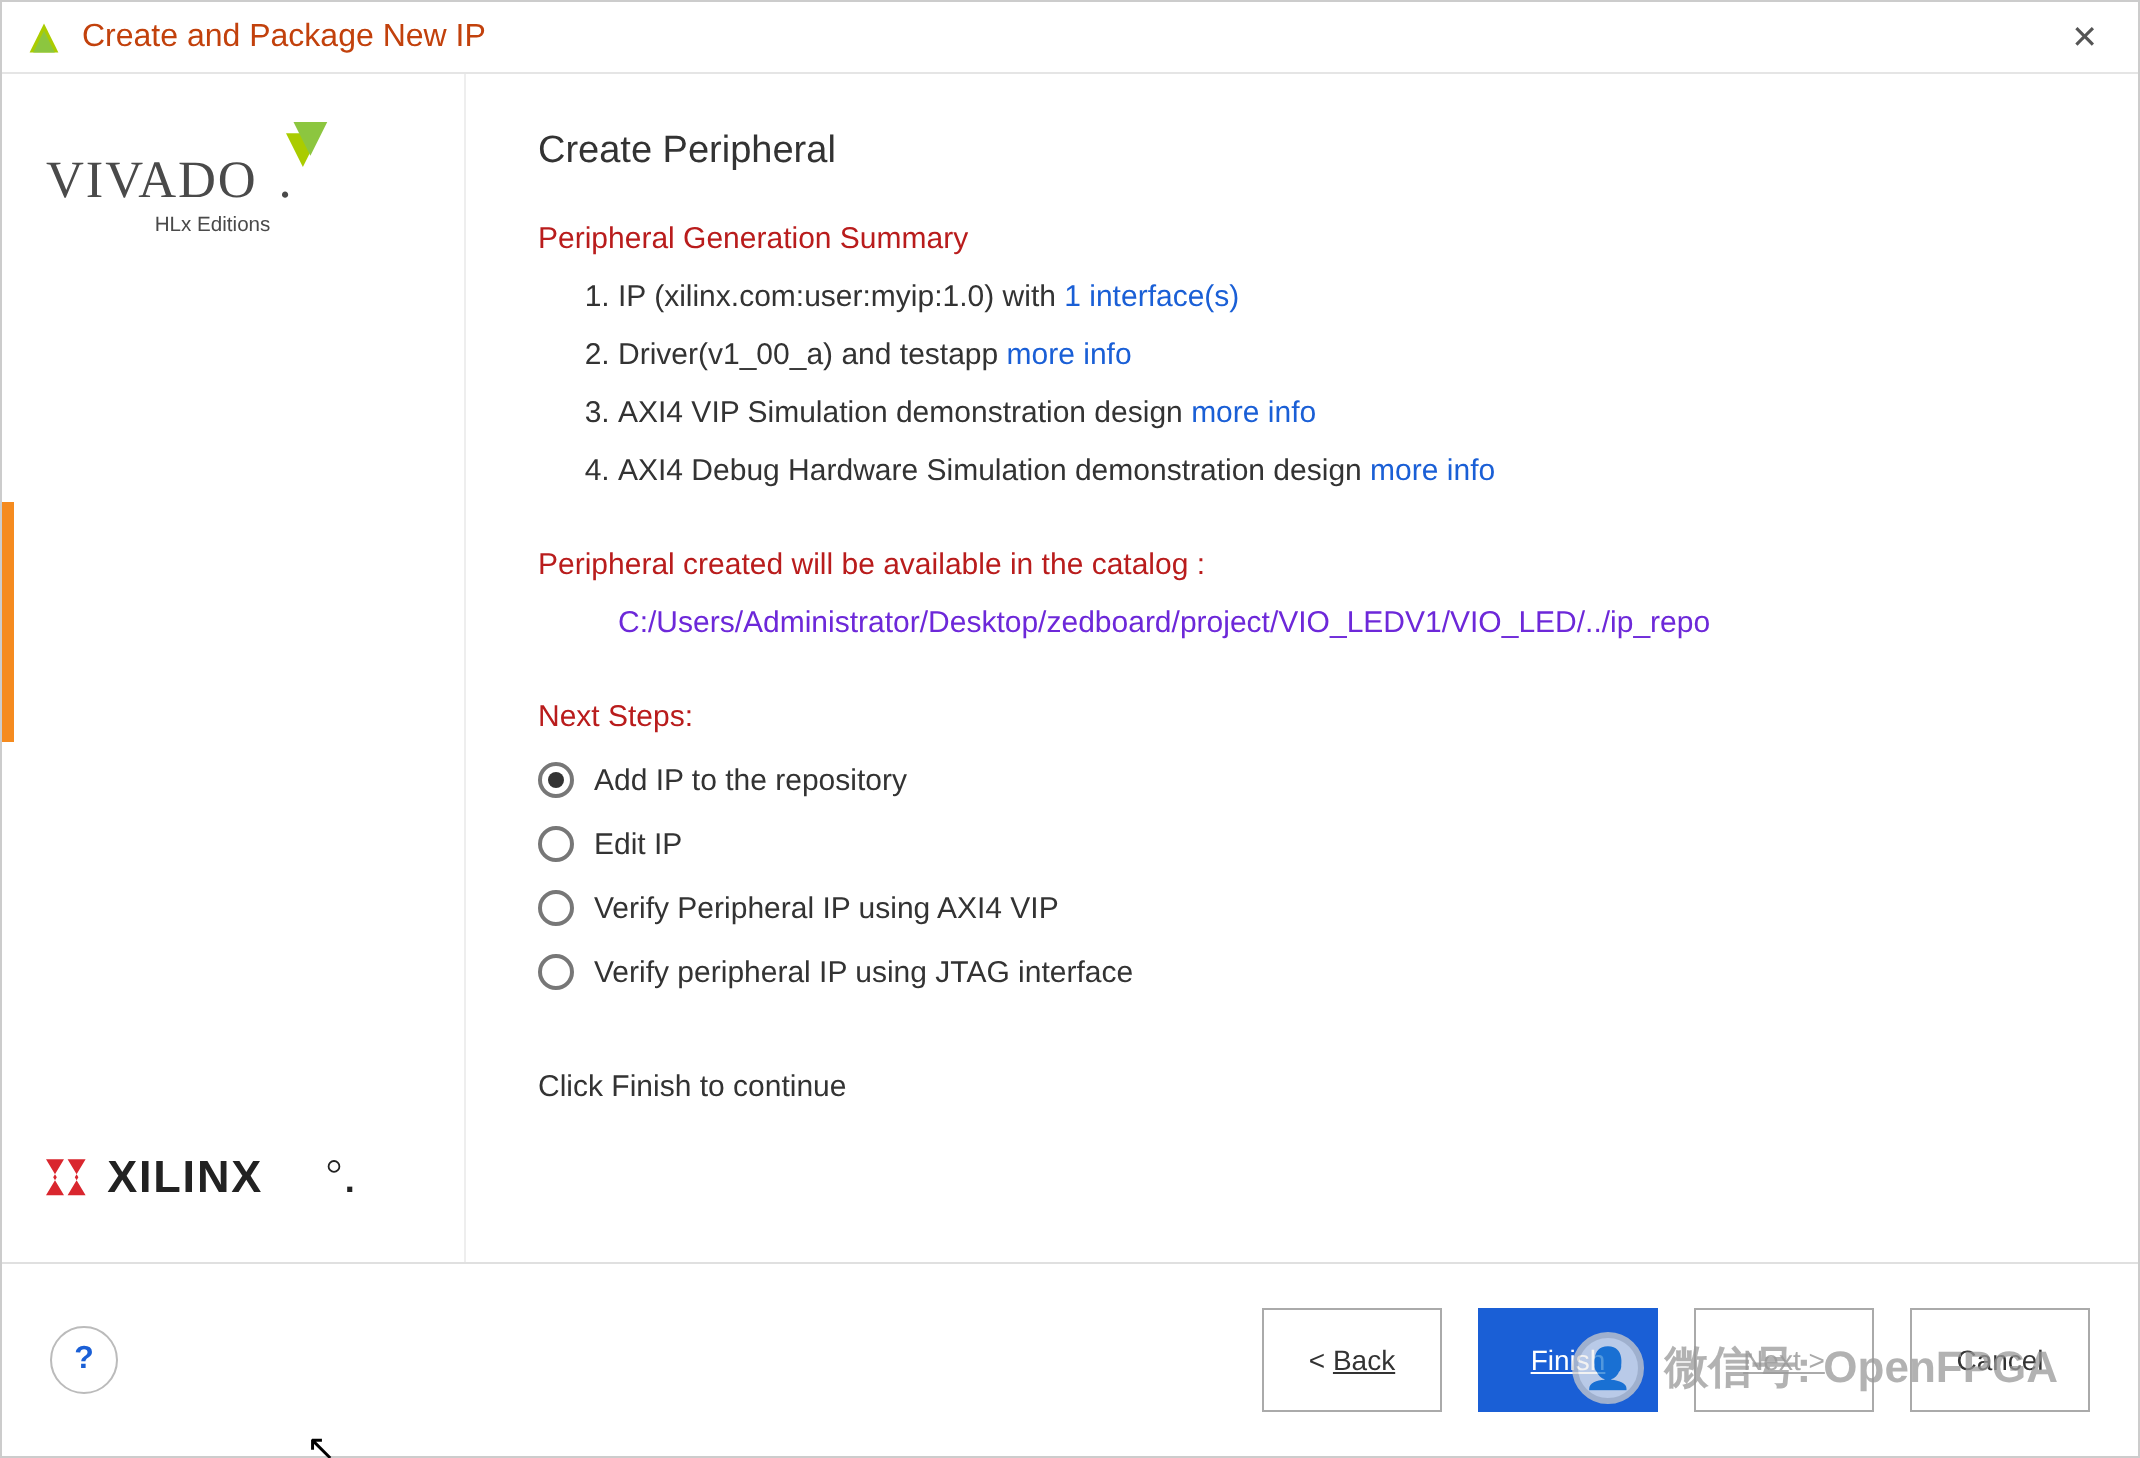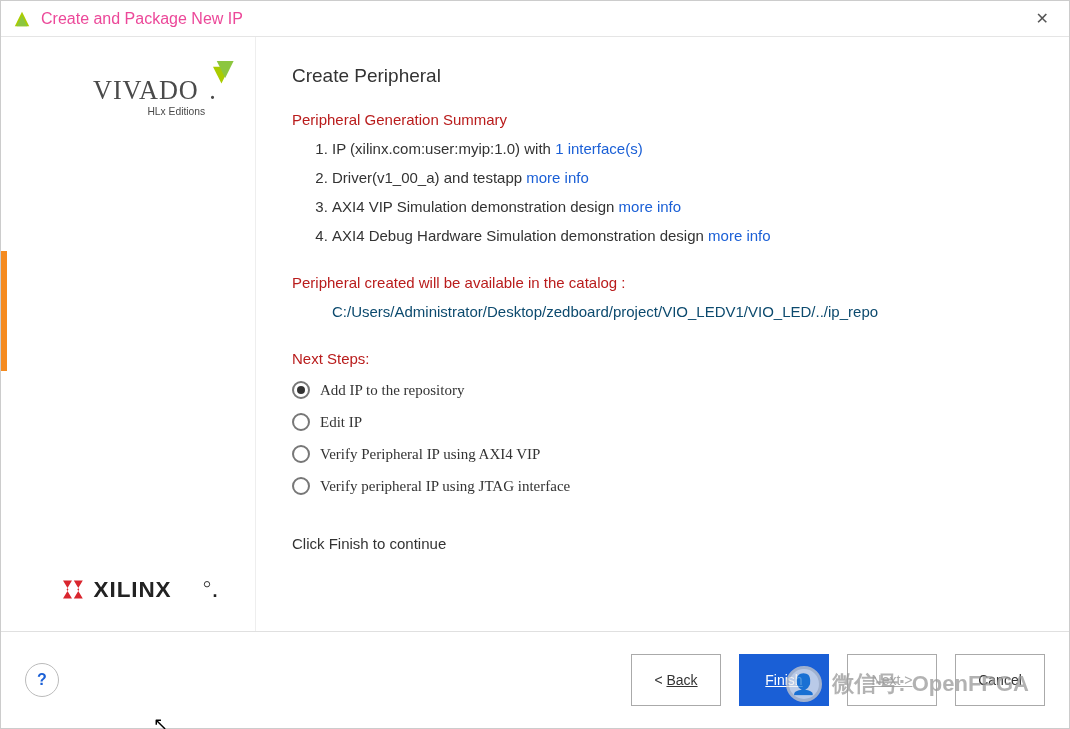--- a/index.html
+++ b/index.html
@@ -1,37 +1,37 @@
 <!DOCTYPE html>
 <html><head>
 <meta charset="utf-8">
 <style>
 * { box-sizing: border-box; margin: 0; padding: 0; }
 body { font-family: Arial, "Segoe UI", sans-serif; font-size: 15px; color: #333; background: #fff; }
 .window { width: 1070px; height: 729px; border: 1px solid #ccc; position: relative; background: #fff; }
 .titlebar { height: 36px; display: flex; align-items: center; border-bottom: 1px solid #e5e5e5; padding: 0 12px; }
 .titlebar-icon { width: 18px; height: 18px; margin-right: 10px; }
-.titlebar-text { flex: 1; color: #ec4899; font-size: 16px; }
+.titlebar-text { flex: 1; color: #c2410c; font-size: 16px; }
 .titlebar-close { color: #555; font-size: 16px; padding: 4px 8px; cursor: pointer; }
 .body-area { position: absolute; top: 36px; left: 0; right: 0; bottom: 96px; display: flex; border-bottom: 1px solid #e0e0e0; }
-.side-panel { width: 255px; padding: 24px 12px; display: flex; flex-direction: column; justify-content: space-between; border-right: 1px solid #eee; align-items: flex-end; }
+.side-panel { width: 232px; padding: 24px 12px; display: flex; flex-direction: column; justify-content: space-between; border-right: 1px solid #eee; }
 .brand-top { padding-left: 10px; }
 .brand-top .vivado-logo { width: 150px; }
 .brand-bottom { padding-left: 10px; }
 .brand-bottom .xilinx-logo { width: 180px; }
 .main-panel { flex: 1; padding: 28px 36px 20px 36px; overflow: auto; }
 h2.page-title { font-size: 19px; font-weight: normal; color: #333; margin-bottom: 24px; }
 .section-label { font-size: 15px; color: #b91c1c; margin-bottom: 12px; }
 ol.summary { list-style: decimal; padding-left: 40px; }
 ol.summary li { margin-bottom: 12px; font-size: 15px; color: #333; }
 a.link { color: #1a5fd6; text-decoration: none; cursor: pointer; }
 .catalog-block { margin-top: 30px; margin-bottom: 30px; }
-.catalog-block .path { padding-left: 40px; margin-top: 0; font-size: 15px; color: #0c4a6e; }
+.catalog-block .path { padding-left: 40px; margin-top: 0; font-size: 15px; color: #6d28d9; }
 .next-steps { margin-top: 30px; }
-.radio-row { display: flex; align-items: center; margin: 14px 0; cursor: pointer; font-family: Liberation Serif, serif; }
+.radio-row { display: flex; align-items: center; margin: 14px 0; cursor: pointer; }
 .radio { width: 18px; height: 18px; border-radius: 50%; border: 2px solid #777; margin-right: 10px; display: flex; align-items: center; justify-content: center; flex-shrink: 0; }
 .radio.selected::after { content: ""; width: 8px; height: 8px; border-radius: 50%; background: #333; }
 .radio-label { font-size: 15px; color: #333; }
 .continue-text { margin-top: 40px; font-size: 15px; color: #333; }
 .footer { position: absolute; left: 0; right: 0; bottom: 0; height: 96px; display: flex; align-items: center; padding: 0 24px; }
 .help-btn { width: 34px; height: 34px; border: 1px solid #bbb; border-radius: 50%; display: flex; align-items: center; justify-content: center; color: #1a5fd6; font-weight: bold; font-size: 16px; cursor: pointer; }
 .footer-spacer { flex: 1; }
 .btn { min-width: 90px; height: 52px; border: 1px solid #aaa; background: #fff; margin-left: 18px; font-size: 14px; color: #333; cursor: pointer; padding: 0 14px; }
 .btn:disabled { color: #aaa; cursor: default; }
 .btn .mn { text-decoration: underline; }

